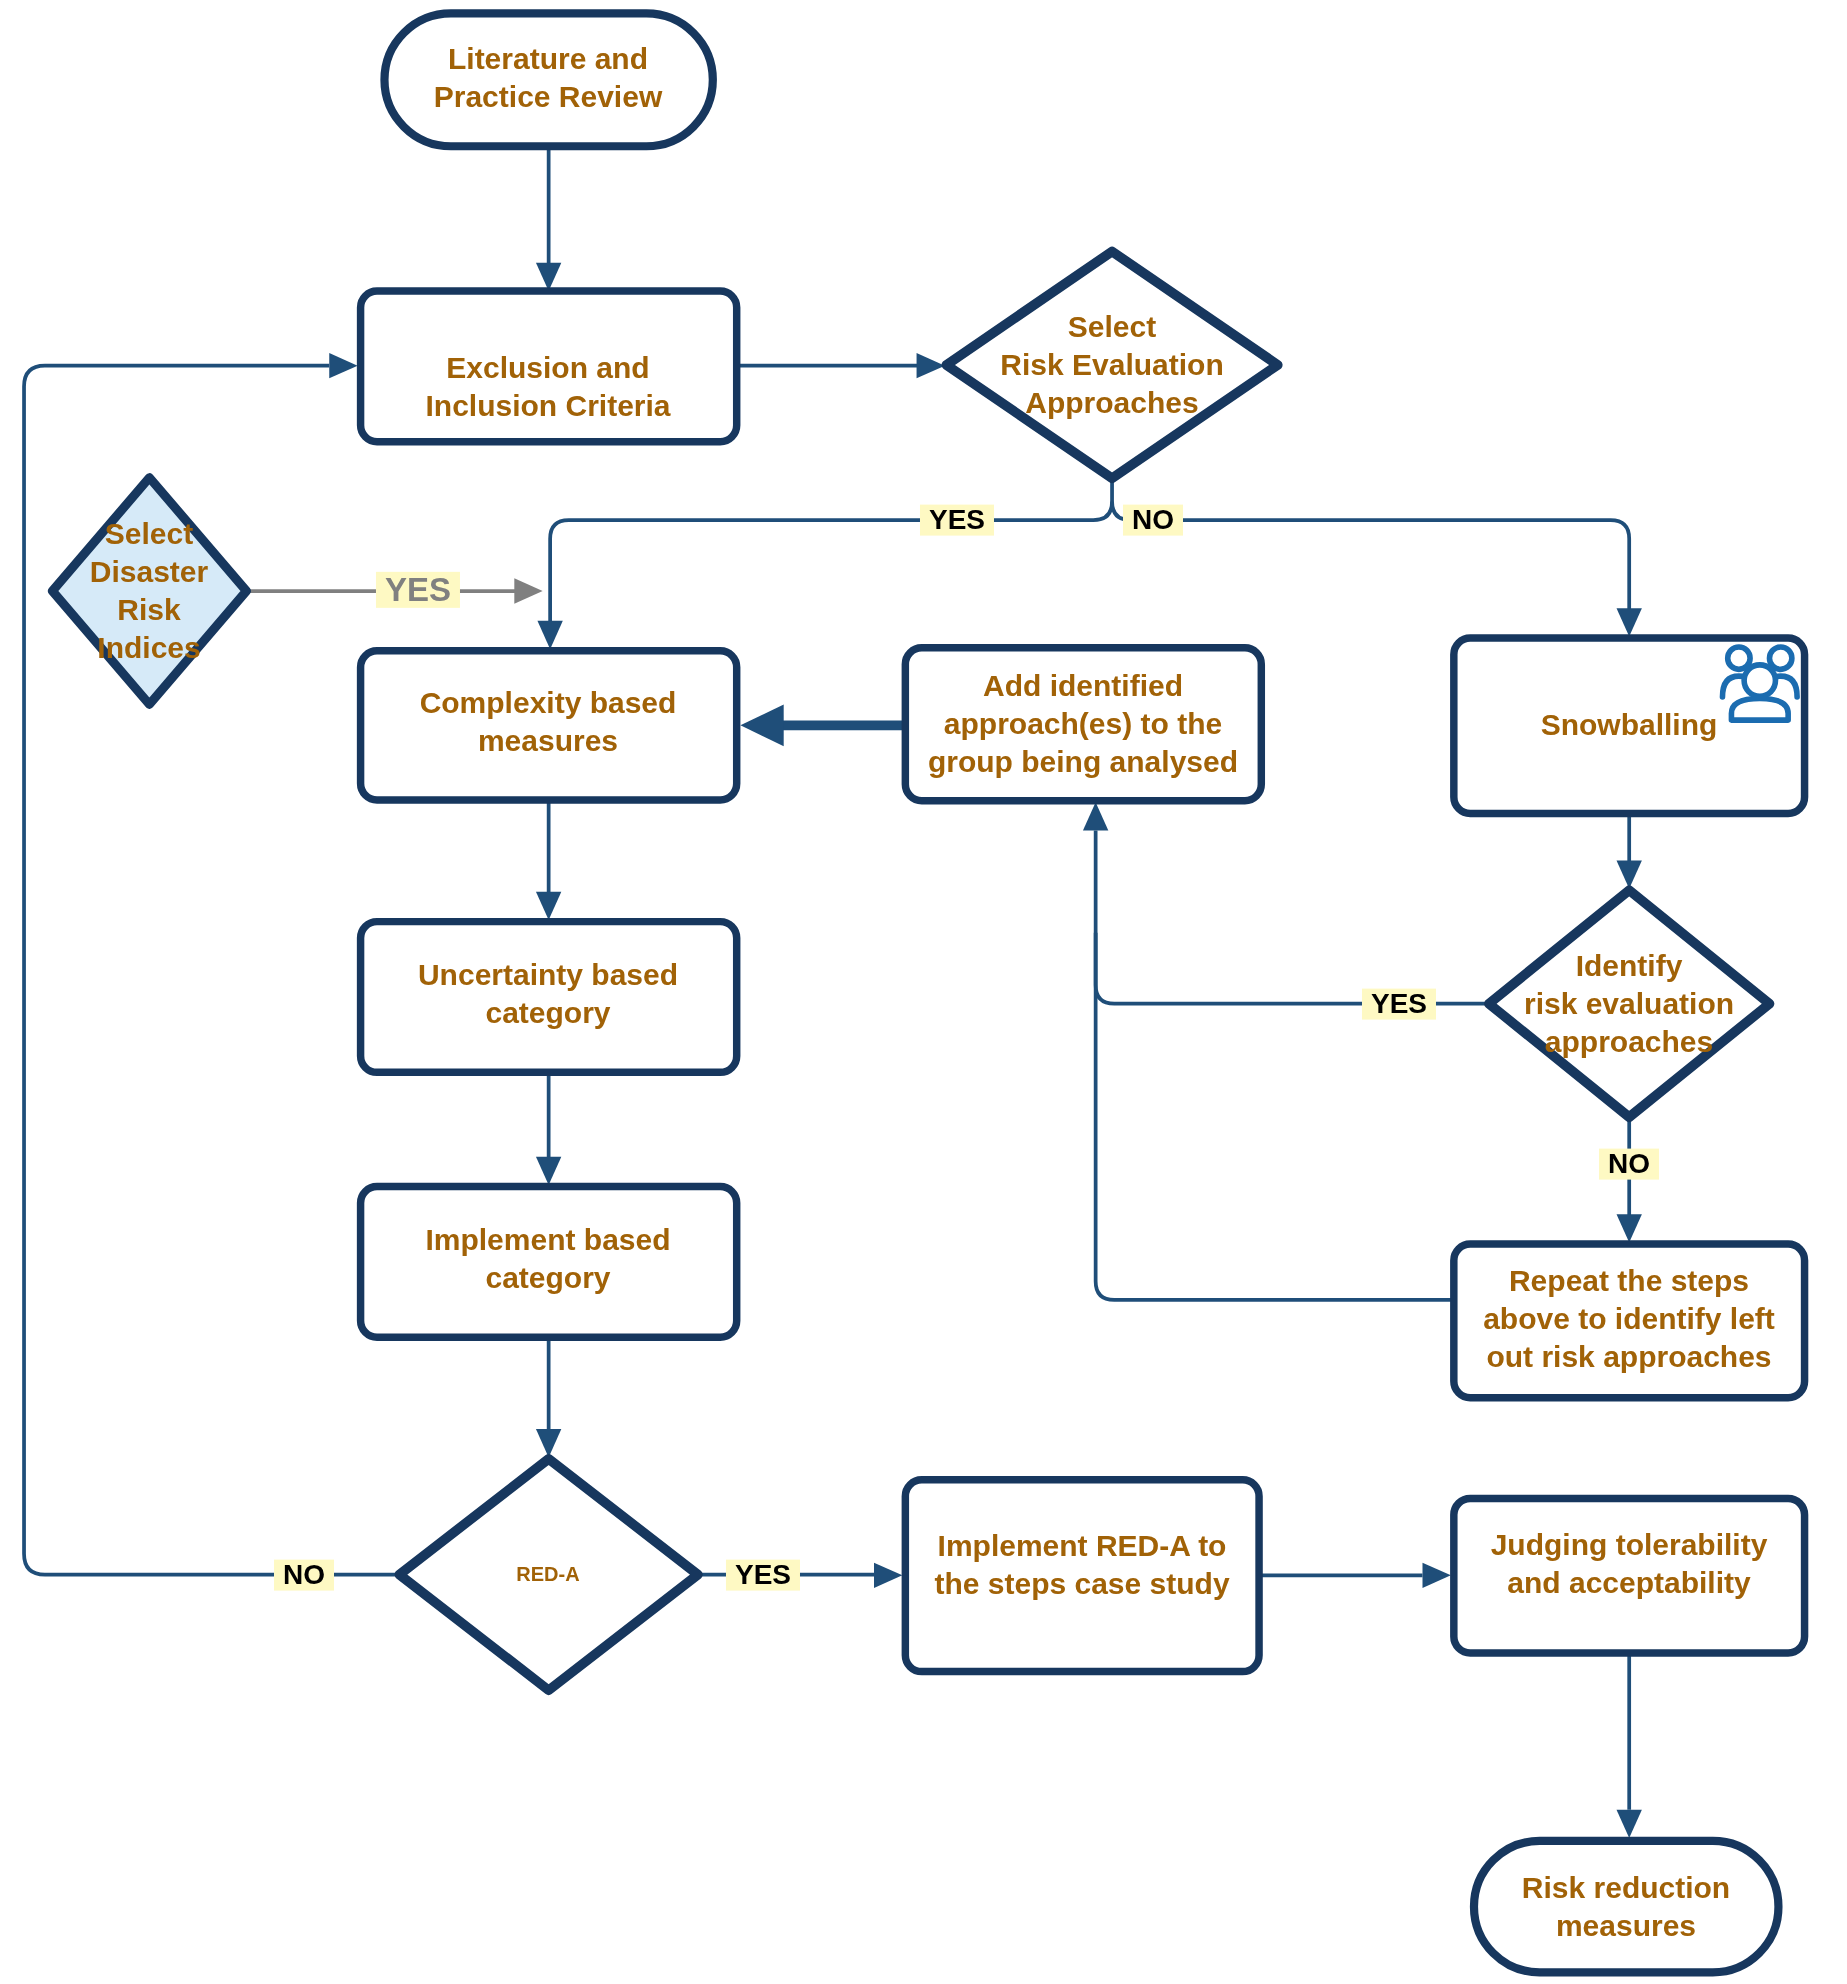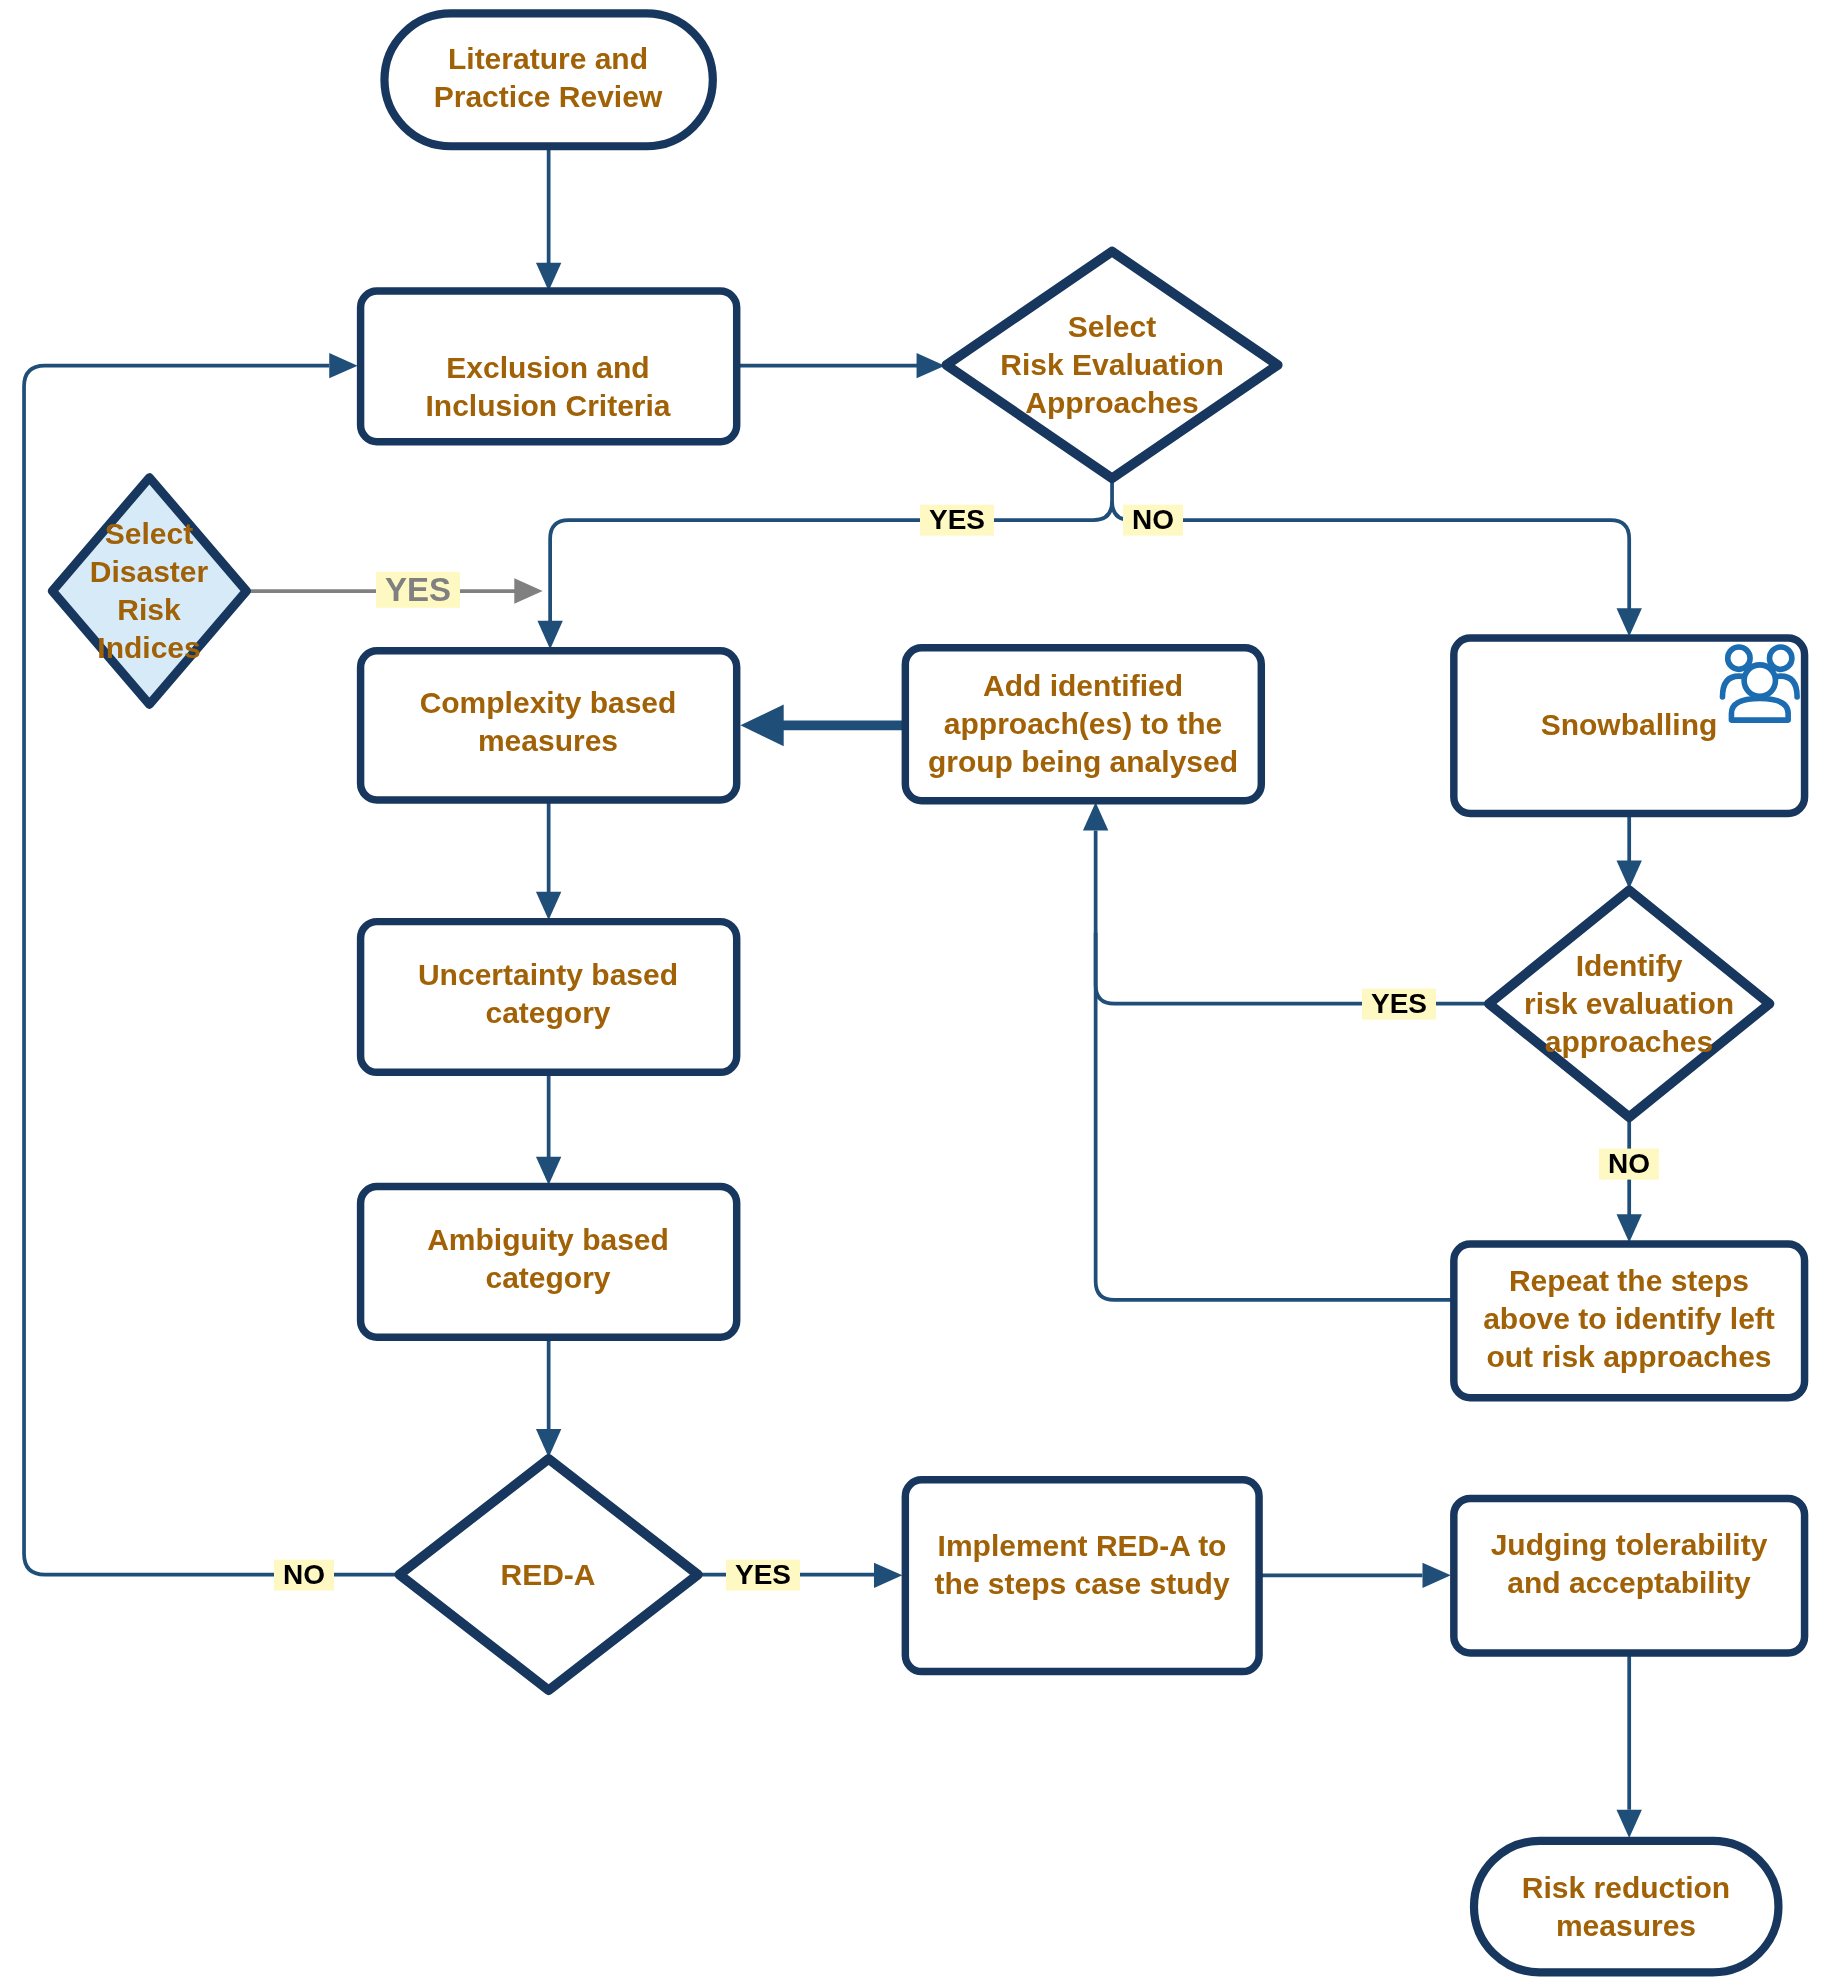--- a/index.html
+++ b/index.html
@@ -118,26 +118,26 @@
 measures</div>
   <div class="node-label" style="left:1083px;top:724px;width:336px;">Add identified
 approach(es) to the
 group being analysed</div>
   <div class="node-label" style="left:1629px;top:725px;width:328px;">Snowballing</div>
   <div class="node-label" style="left:548px;top:994px;width:351px;">Uncertainty based
 category</div>
   <div class="node-label" style="left:1629px;top:1004px;width:269px;">Identify
 risk evaluation
 approaches</div>
-  <div class="node-label" style="left:548px;top:1259px;width:351px;">Ambiguity based
+  <div class="node-label" style="left:548px;top:1259px;width:351px;">Implement based
 category</div>
   <div class="node-label" style="left:1629px;top:1319px;width:336px;">Repeat the steps
 above to identify left
 out risk approaches</div>
-  <div class="node-label" style="left:548px;top:1575px;width:194px;font-size:30px;">RED-A</div>
+  <div class="node-label" style="left:548px;top:1575px;width:194px;font-size:20px;">RED-A</div>
   <div class="node-label" style="left:1082px;top:1565px;width:336px;">Implement RED-A to
 the steps case study</div>
   <div class="node-label" style="left:1629px;top:1564px;width:328px;">Judging tolerability
 and acceptability</div>
   <div class="node-label" style="left:1626px;top:1907px;width:284px;">Risk reduction
 measures</div>
 
   <span class="edge-label" style="left:957px;top:520px;">YES</span>
   <span class="edge-label" style="left:1153px;top:520px;">NO</span>
   <span class="edge-label gray" style="left:418px;top:590px;">YES</span>

